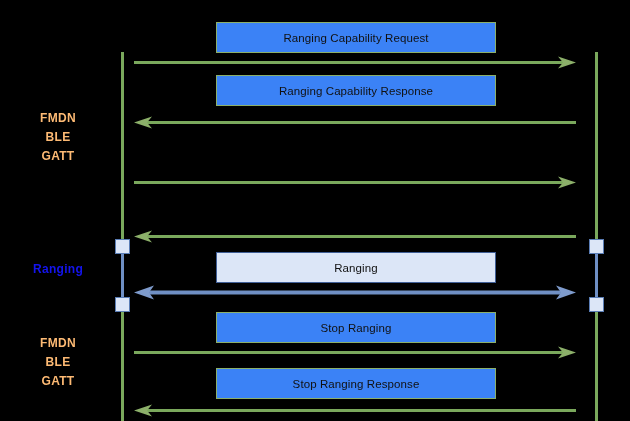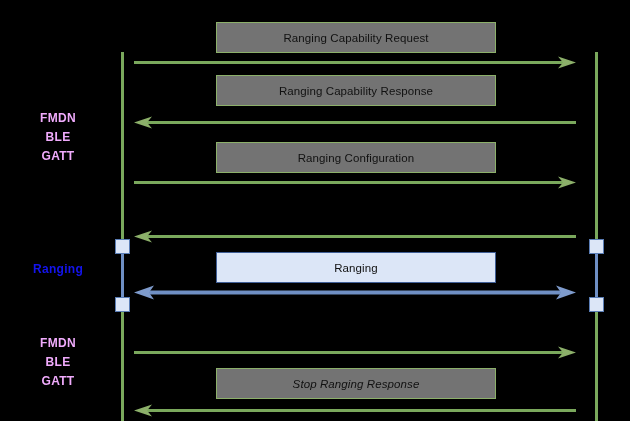--- a/index.html
+++ b/index.html
@@ -47,21 +47,21 @@
     height: 31px;
     box-sizing: border-box;
     display: flex;
     align-items: center;
     justify-content: center;
     font-size: 11.5px;
     color: #111111;
     letter-spacing: 0.1px;
   }
   .msgbox.green {
-    background: #737373;
+    background: #3b82f6;
     border: 1px solid #8cb06a;
   }
   .msgbox.blue {
     background: #dce6f7;
     border: 1px solid #3f5e96;
   }
 
   
   .arrow {
     position: absolute;
@@ -72,21 +72,21 @@
   
   .sidelabel {
     position: absolute;
     width: 96px;
     text-align: center;
     font-size: 12px;
     font-weight: bold;
     line-height: 19px;
     letter-spacing: 0.3px;
   }
-  .sidelabel.green { color: #f0abfc; }
+  .sidelabel.green { color: #fdba74; }
   .sidelabel.blue  { color: #1414ee; }
   .sidelabel span { display: block; }
 </style>
 </head>
 <body>
 
 <div id="canvas">
 
   <div class="lifeline" style="left:121px; top:52px; height:188px;"></div>
   <div class="lifeline blue-seg" style="left:121px; top:247px; height:58px;"></div>
@@ -130,23 +130,20 @@
   <div class="msgbox green" style="top:75px;">
     <span>Ranging Capability Response</span>
   </div>
   <div class="arrow" style="left:134px; top:116px; width:442px;">
     <svg width="442" height="13" viewBox="0 0 442 13">
       <line x1="10" y1="6.5" x2="442" y2="6.5" stroke="#7aa85c" stroke-width="3"></line>
       <polygon points="0,6.5 18,0.5 13,6.5 18,12.5" fill="#8cb06a"></polygon>
     </svg>
   </div>
 
-  <div class="msgbox green" style="top:142px;">
-    <span>Ranging Configuration</span>
-  </div>
   <div class="arrow" style="left:134px; top:176px; width:442px;">
     <svg width="442" height="13" viewBox="0 0 442 13">
       <line x1="0" y1="6.5" x2="432" y2="6.5" stroke="#7aa85c" stroke-width="3"></line>
       <polygon points="442,6.5 424,0.5 429,6.5 424,12.5" fill="#8cb06a"></polygon>
     </svg>
   </div>
 
   <div class="arrow" style="left:134px; top:230px; width:442px;">
     <svg width="442" height="13" viewBox="0 0 442 13">
       <line x1="10" y1="6.5" x2="442" y2="6.5" stroke="#7aa85c" stroke-width="3"></line>
@@ -158,28 +155,31 @@
     <span>Ranging</span>
   </div>
   <div class="arrow" style="left:134px; top:285px; width:442px; height:15px;">
     <svg width="442" height="15" viewBox="0 0 442 15">
       <line x1="12" y1="7.5" x2="430" y2="7.5" stroke="#6f8fc4" stroke-width="4"></line>
       <polygon points="0,7.5 20,0.5 15,7.5 20,14.5" fill="#7e9bcc"></polygon>
       <polygon points="442,7.5 422,0.5 427,7.5 422,14.5" fill="#7e9bcc"></polygon>
     </svg>
   </div>
 
+  <div class="msgbox green" style="top:312px;">
+    <span>Stop Ranging</span>
+  </div>
   <div class="arrow" style="left:134px; top:346px; width:442px;">
     <svg width="442" height="13" viewBox="0 0 442 13">
       <line x1="0" y1="6.5" x2="432" y2="6.5" stroke="#7aa85c" stroke-width="3"></line>
       <polygon points="442,6.5 424,0.5 429,6.5 424,12.5" fill="#8cb06a"></polygon>
     </svg>
   </div>
 
-  <div class="msgbox green" style="top:368px;font-style:italic;">
+  <div class="msgbox green" style="top:368px;">
     <span>Stop Ranging Response</span>
   </div>
   <div class="arrow" style="left:134px; top:404px; width:442px;">
     <svg width="442" height="13" viewBox="0 0 442 13">
       <line x1="10" y1="6.5" x2="442" y2="6.5" stroke="#7aa85c" stroke-width="3"></line>
       <polygon points="0,6.5 18,0.5 13,6.5 18,12.5" fill="#8cb06a"></polygon>
     </svg>
   </div>
 
 </div>

